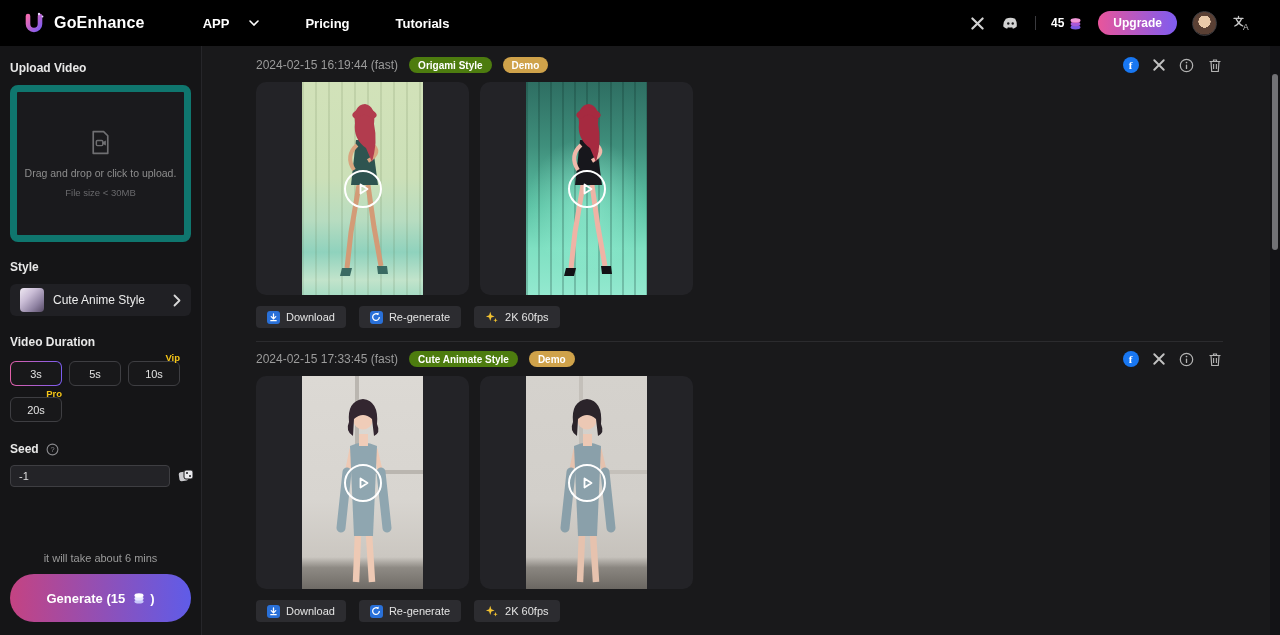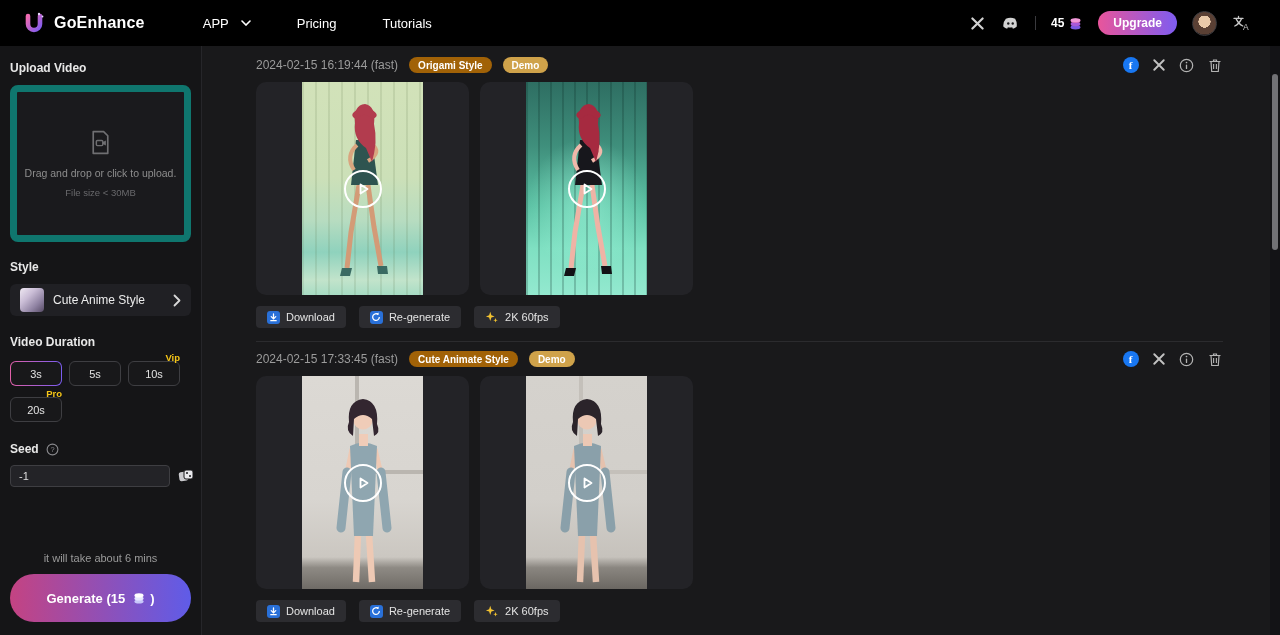--- a/index.html
+++ b/index.html
@@ -4,21 +4,21 @@
 <style>
   * { margin:0; padding:0; box-sizing:border-box; }
   html,body { width:1280px; height:635px; overflow:hidden; }
   body { background:#19191b; font-family:"Liberation Sans", sans-serif; color:#e6e6e6; position:relative; }
 
   
   .navbar { height:46px; background:#000000; display:flex; align-items:center; padding:0 30px 0 22px; position:relative; z-index:5; }
   .brand { display:flex; align-items:center; gap:8px; cursor:pointer; }
   .brand-text { font-size:16px; font-weight:bold; color:#fff; letter-spacing:.2px; }
   .nav-items { display:flex; align-items:center; margin-left:58px; gap:46px; }
-  .nav-item { font-size:13px; font-weight:normal; color:#fff; display:flex; align-items:center; gap:12px; cursor:pointer; }
+  .nav-item { font-size:13px; font-weight:bold; color:#fff; display:flex; align-items:center; gap:20px; cursor:pointer; }
   .nav-right { margin-left:auto; display:flex; align-items:center; gap:15px; }
   .nav-ic { width:18px; height:18px; display:flex; align-items:center; justify-content:center; cursor:pointer; }
   .nav-sep { width:1px; height:14px; background:#3a3a3e; }
   .credits { display:flex; align-items:center; gap:4px; font-size:12px; font-weight:bold; color:#fff; }
   .upgrade-btn { background:linear-gradient(90deg,#e8559b,#7e5cf0); color:#fff; font-size:12px; font-weight:bold; border:none; border-radius:999px; padding:5px 15px; cursor:pointer; }
   .avatar { width:25px; height:25px; border-radius:50%; background:radial-gradient(circle at 50% 42%, #e9c9a9 0 34%, #5a4034 35% 72%, #352620 73% 100%); border:1px solid #3a3a3e; cursor:pointer; }
 
   
   .sidebar { position:absolute; top:46px; left:0; bottom:0; width:202px; background:#151517; border-right:1px solid #26262a; padding:0 10px; }
   .sb-label { font-size:12px; color:#e8e8e8; font-weight:bold; }
@@ -42,21 +42,21 @@
   .dice { margin-left:8px; cursor:pointer; display:flex; }
   .sb-bottom { position:absolute; left:10px; right:10px; bottom:13px; }
   .eta { text-align:center; font-size:11px; color:#9a9a9a; margin-bottom:10px; }
   .generate-btn { width:100%; height:48px; border:none; border-radius:999px; background:linear-gradient(90deg,#c44382,#5f5ce8); color:#fff; font-size:13px; font-weight:bold; display:flex; align-items:center; justify-content:center; gap:4px; cursor:pointer; font-family:"Liberation Sans",sans-serif; }
 
   
   .main { position:absolute; top:46px; left:203px; right:10px; bottom:0; padding:10px 47px 0 53px; overflow:hidden; }
   .row-header { display:flex; align-items:center; height:18px; }
   .timestamp { font-size:12px; color:#9b9b9b; }
   .badge { margin-left:11px; font-size:10px; padding:2.5px 9px; border-radius:999px; color:#fff; font-weight:bold; }
-  .badge-style { background:#a16207;border-radius:8px; }
+  .badge-style { background:#4d7c0f;border-radius:8px; }
   .badge-demo { background:#cfa24a;text-align:center; }
   .row-actions { margin-left:auto; display:flex; align-items:center; gap:11px; }
   .act-ic { width:17px; height:17px; display:flex; align-items:center; justify-content:center; cursor:pointer; }
   .fb-circle { width:16px; height:16px; border-radius:50%; background:#1877f2; color:#fff; font-size:11px; font-weight:bold; display:flex; align-items:center; justify-content:center; font-family:"Liberation Serif",serif; }
   .cards { display:flex; gap:11px; margin-top:8px; }
   .card { width:213px; height:213px; background:#232327; border-radius:10px; position:relative; overflow:hidden; cursor:pointer; }
   .thumb { position:absolute; left:46px; top:0; width:121px; height:213px; }
   .t1 { background: repeating-linear-gradient(90deg, rgba(70,95,50,.12) 0 2px, rgba(0,0,0,0) 2px 13px), linear-gradient(180deg,#d2e2b9 0%,#cce0b8 45%,#b7dcc0 65%,#8fd2bd 80%,#c2e4cb 93%,#a8dcc4 100%); }
   .t2 { background: repeating-linear-gradient(90deg, rgba(8,40,34,.22) 0 2px, rgba(0,0,0,0) 2px 12px), radial-gradient(ellipse 70% 45% at 50% 58%, rgba(170,255,228,.5), rgba(0,0,0,0) 70%), linear-gradient(180deg,#2e6e62 0%,#3f8f7c 30%,#5cc2a4 58%,#7fe0c2 78%,#93e9cf 100%); }
   .t3 { background: linear-gradient(180deg,#dcd9d4 0%,#d8d5d0 58%,#cbc7c1 85%,#8e8a84 90%,#6f6b66 100%); }

